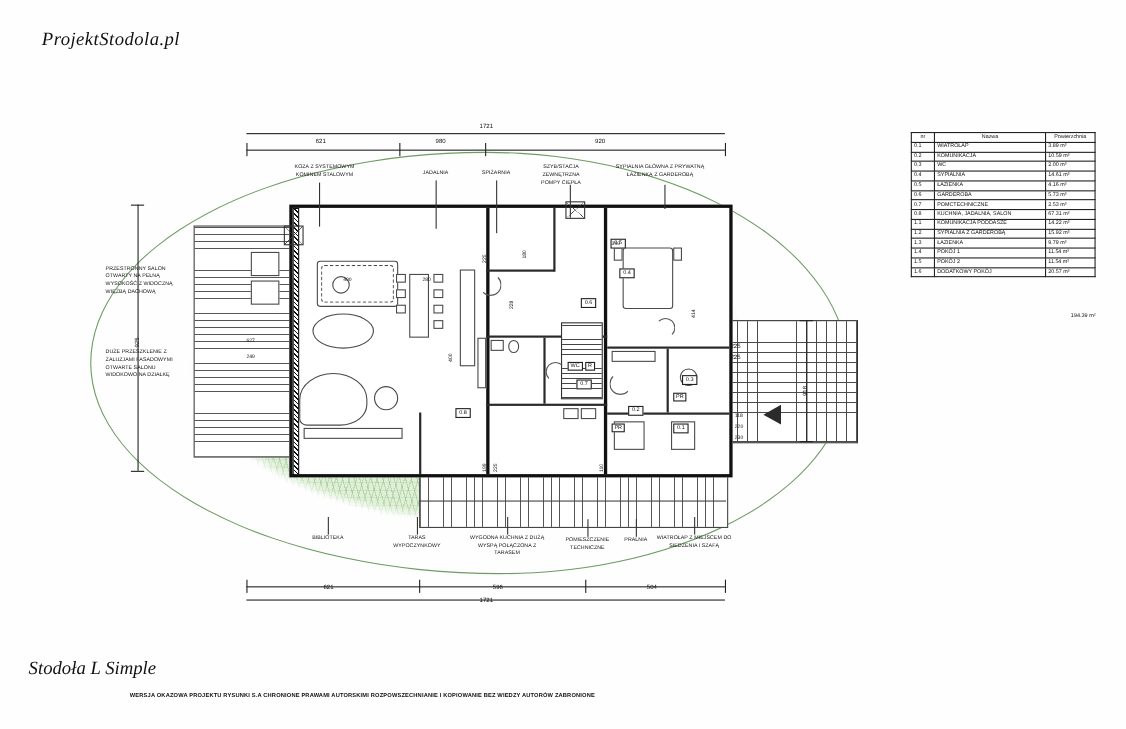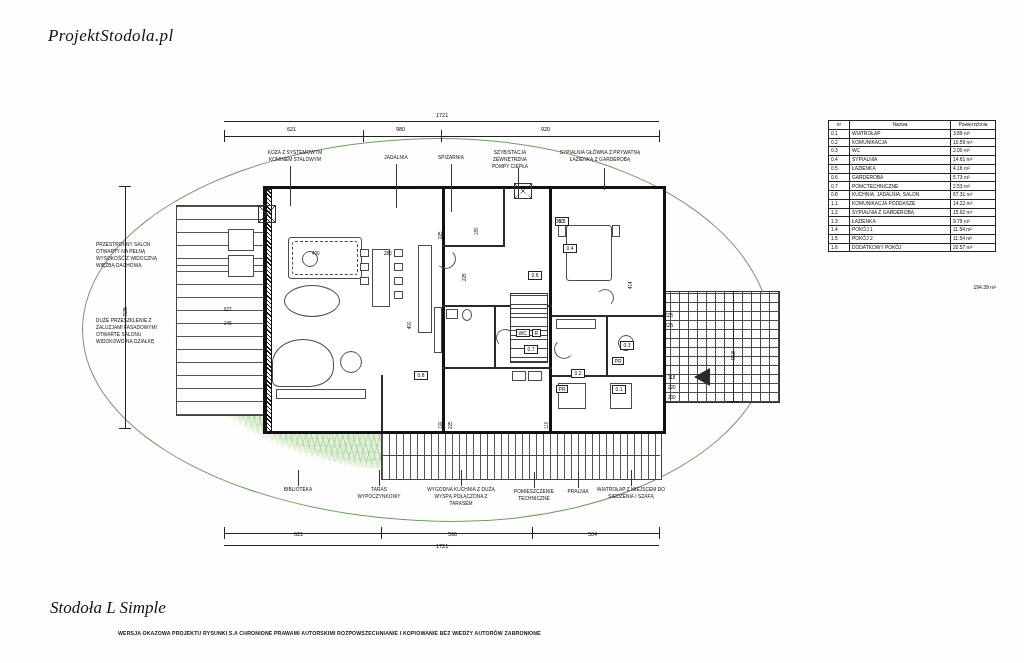--- a/index.html
+++ b/index.html
@@ -17,37 +17,36 @@
   }
   .sheet {
     position: absolute;
     inset: 0;
     background: #fefefe;
   }
 
   
   #brand-logo {
     position: absolute;
-    left: 48px;
+    left: 38px;
     top: 26px;
     font-family: "Liberation Serif", serif;
     font-style: italic;
     font-size: 17px;
     letter-spacing: 0.4px;
     color: #111;
   }
   #project-title {
     position: absolute;
     left: 26px;
     top: 598px;
     font-family: "Liberation Serif", serif;
     font-style: italic;
     font-size: 17px;
     color: #111;
-    margin-left: 24px;
   }
   #copyright-note {
     position: absolute;
     left: 118px;
     top: 630px;
     font-size: 5.2px;
     letter-spacing: 0.15px;
     color: #111;
     font-weight: bold;
     white-space: nowrap;

